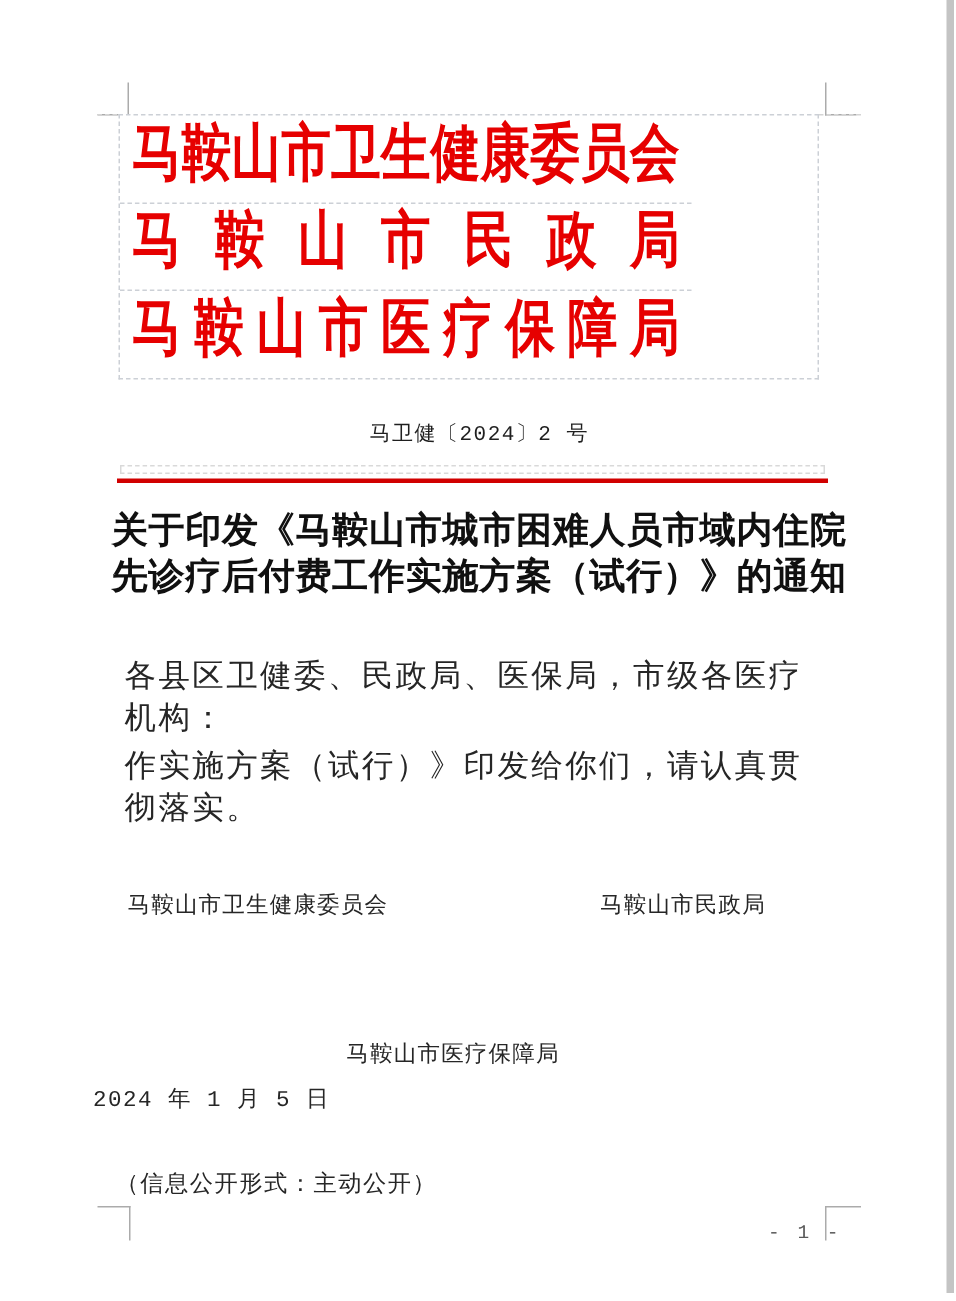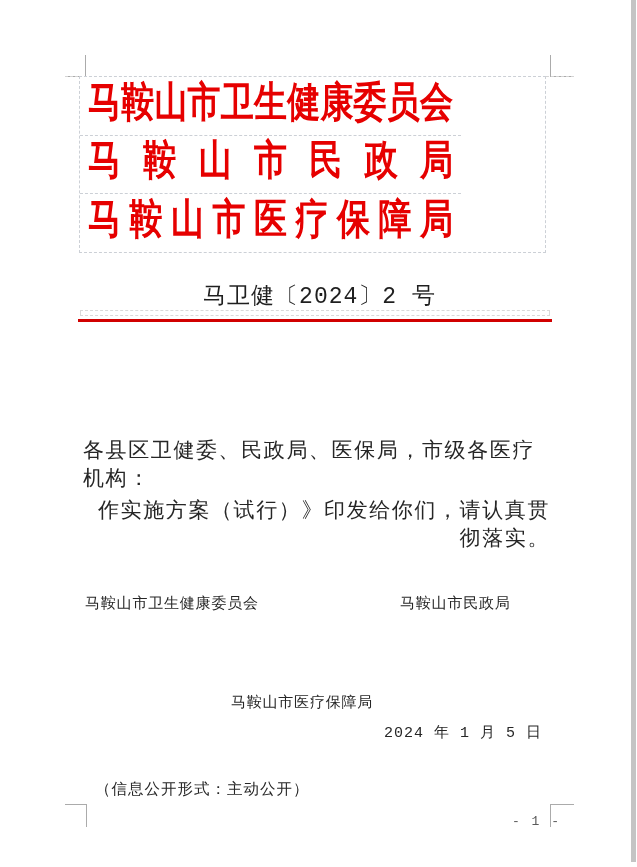--- a/index.html
+++ b/index.html
@@ -37,39 +37,39 @@
     width:100%;font-size:33px;line-height:1.05;font-weight:bold;color:var(--red-text);
     text-align:justify;text-align-last:justify;text-justify:inter-character;
     transform:scaleY(1.26);transform-origin:center;white-space:normal;
   }
   .doc-col{flex:1;border-left:1px dashed var(--dash);display:flex;align-items:center;justify-content:center;box-sizing:border-box;}
   .doc-type{
     font-size:92px;font-weight:bold;color:var(--red-text);line-height:1;white-space:nowrap;
     transform:scale(0.37,1.03);transform-origin:center;padding-top:10px;
   }
 
-  .doc-number{position:absolute;left:65px;top:280px;width:509px;text-align:center;font-size:23px;letter-spacing:1px;}
+  .doc-number{position:absolute;left:65px;top:280px;width:509px;text-align:center;font-size:14px;letter-spacing:1px;}
 
   .rule-ghost{position:absolute;left:80px;top:310px;width:470px;height:6px;border:1px dashed #d9d9d9;box-sizing:border-box;}
   .red-rule{position:absolute;left:78px;top:319px;width:474px;height:3px;background:var(--red-rule);}
 
   .doc-title{position:absolute;left:60px;top:340px;width:519px;text-align:center;font-weight:bold;font-size:24px;line-height:31px;letter-spacing:0.5px;color:#101010;}
 
   .body-text{font-size:21px;letter-spacing:1.6px;color:#262626;}
   .salutation{position:absolute;left:83px;top:436px;width:467px;}
   .para-line-1{position:absolute;left:83px;top:466px;width:467px;text-indent:2em;text-align:justify;text-align-last:justify;text-justify:inter-character;}
-  .para-line-2{position:absolute;left:83px;top:496px;width:467px;text-align:right;}
+  .para-line-2{position:absolute;left:83px;top:496px;width:467px;}
 
   .sig{font-size:15px;letter-spacing:0.8px;color:#262626;}
   .sig-left{position:absolute;left:85px;top:594px;}
   .sig-right{position:absolute;left:400px;top:594px;}
   .sig-center{position:absolute;left:62px;top:693px;width:480px;text-align:center;}
-  .sig-date{position:absolute;left:62px;top:723px;width:480px;text-align:right;letter-spacing:1px;}
+  .sig-date{position:absolute;left:62px;top:723px;width:480px;text-align:left;letter-spacing:1px;}
 
-  .info-line{position:absolute;left:95px;top:779px;font-size:15.5px;letter-spacing:1px;color:#262626;}
+  .info-line{position:absolute;left:77px;top:779px;font-size:15.5px;letter-spacing:1px;color:#262626;}
   .page-number{position:absolute;left:512px;top:814px;font-size:13px;letter-spacing:2px;color:#5a5a5a;}
 </style>
 </head>
 <body>
 
 <div class="page">
 
   <div class="crop tl"></div>
   <div class="crop tr"></div>
   <div class="crop bl"></div>
@@ -88,20 +88,24 @@
         <div class="org-line">马鞍山市医疗保障局</div>
       </div>
     </div>
   </div>
 
   <div class="doc-number">马卫健〔2024〕2 号</div>
 
   <div class="rule-ghost"></div>
   <div class="red-rule"></div>
 
+  <div class="doc-title">
+    <div>关于印发《马鞍山市城市困难人员市域内住院</div>
+    <div>先诊疗后付费工作实施方案（试行）》的通知</div>
+  </div>
 
   <div class="body-text salutation">各县区卫健委、民政局、医保局，市级各医疗机构：</div>
   <div class="body-text para-line-2">作实施方案（试行）》印发给你们，请认真贯彻落实。</div>
 
   <div class="sig sig-left">马鞍山市卫生健康委员会</div>
   <div class="sig sig-right">马鞍山市民政局</div>
   <div class="sig sig-center">马鞍山市医疗保障局</div>
   <div class="sig sig-date">2024 年 1 月 5 日</div>
 
   <div class="info-line">（信息公开形式：主动公开）</div>

